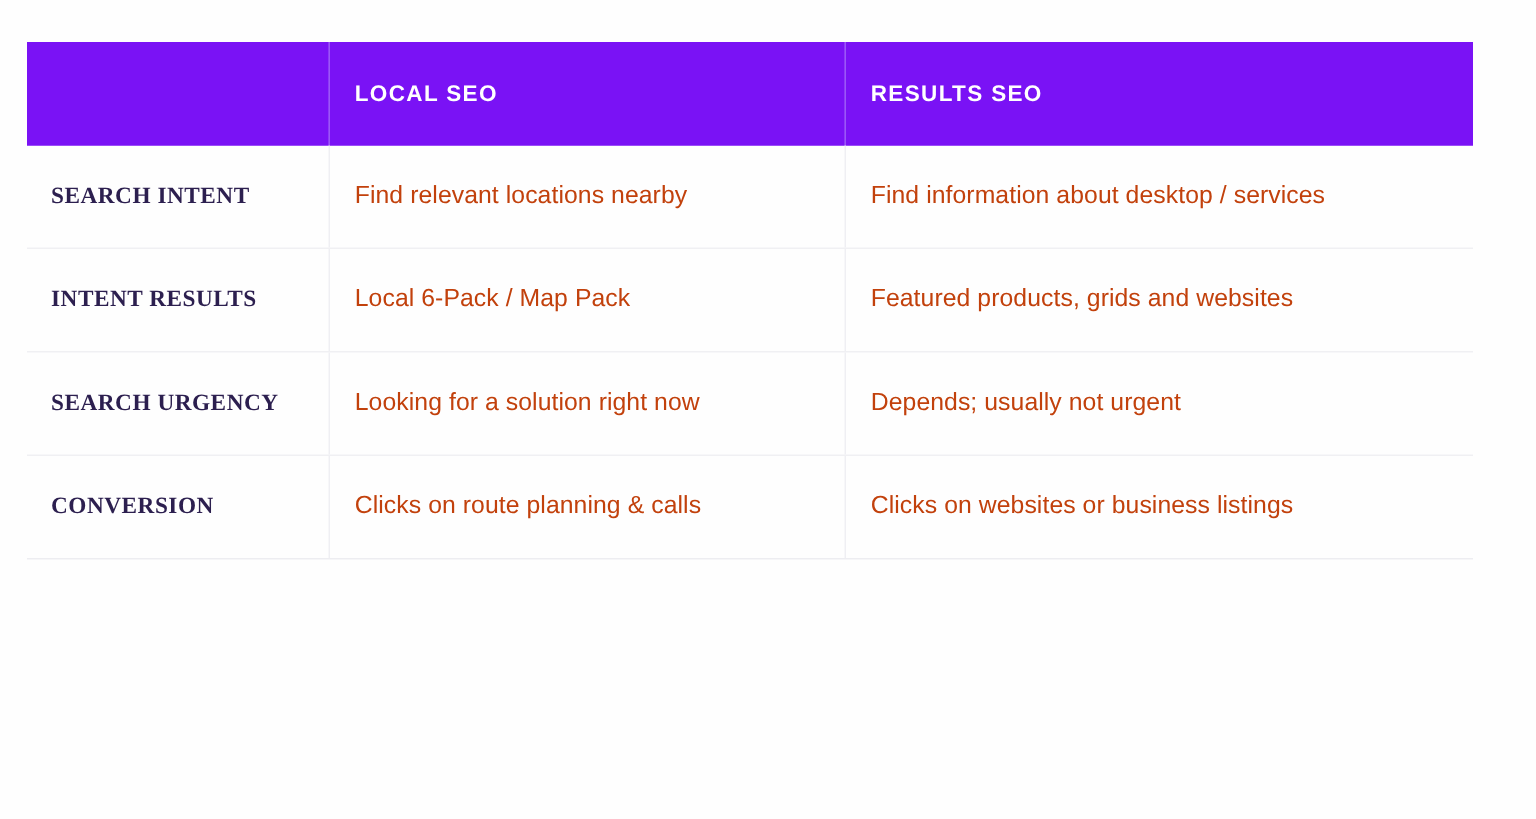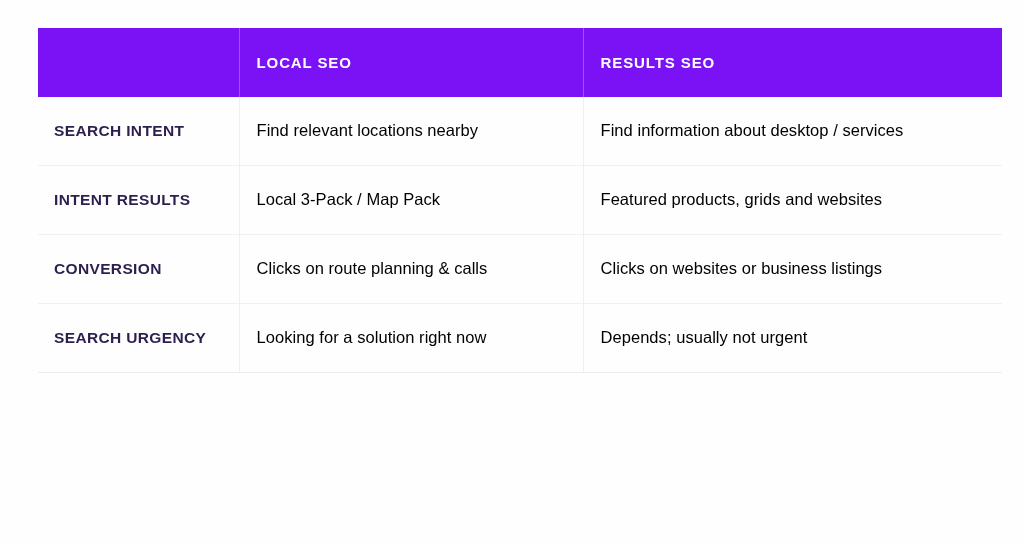--- a/index.html
+++ b/index.html
@@ -18,21 +18,21 @@
   .canvas {
     position: relative;
     width: 1024px;
     height: 546px;
     background: #fefefe;
   }
 
   
   .comparison-table {
     position: absolute;
-    left: 38px;
+    left: 18px;
     top: 28px;
     width: 964px;
     border-collapse: collapse;
     table-layout: fixed;
   }
 
   .comparison-table col.col-label   { width: 201px; }
   .comparison-table col.col-local   { width: 344px; }
   .comparison-table col.col-organic { width: 419px; }
 
@@ -73,40 +73,41 @@
     vertical-align: middle;
     border-bottom: 1px solid #f0f0f3;
     background: transparent;
   }
   tbody tr:last-child td {
     border-bottom: 1px solid #ededf1;
   }
 
   td.cell-label {
     border-bottom: 1px solid #f0f0f3;
+    font-family: Liberation Serif, serif;
   }
   td.cell-value {
     border-left: 1px solid #efeff3;
   }
 
   .row-label {
     display: block;
     padding-left: 16px;
     color: #2c1f4f;
     font-size: 15.5px;
     font-weight: bold;
     letter-spacing: 0.35px;
     line-height: 1.25;
     white-space: nowrap;
   }
 
   .row-value {
     display: block;
     padding-left: 17px;
-    color: #000000;
+    color: #c2410c;
     font-size: 16.5px;
     font-weight: normal;
     letter-spacing: 0.05px;
     line-height: 1.3;
     white-space: nowrap;
   }
 </style>
 </head>
 <body>
 
@@ -145,47 +146,47 @@
           <span class="row-value">Find information about desktop / services</span>
         </td>
       </tr>
 
 
       <tr>
         <td class="cell-label">
           <span class="row-label">INTENT RESULTS</span>
         </td>
         <td class="cell-value">
-          <span class="row-value">Local 3-Pack / Map Pack</span>
+          <span class="row-value">Local 6-Pack / Map Pack</span>
         </td>
         <td class="cell-value">
           <span class="row-value">Featured products, grids and websites</span>
         </td>
       </tr>
 
+
+      <tr>
+        <td class="cell-label">
+          <span class="row-label">SEARCH URGENCY</span>
+        </td>
+        <td class="cell-value">
+          <span class="row-value">Looking for a solution right now</span>
+        </td>
+        <td class="cell-value">
+          <span class="row-value">Depends; usually not urgent</span>
+        </td>
+      </tr>
 
       <tr>
         <td class="cell-label">
           <span class="row-label">CONVERSION</span>
         </td>
         <td class="cell-value">
           <span class="row-value">Clicks on route planning &amp; calls</span>
         </td>
         <td class="cell-value">
           <span class="row-value">Clicks on websites or business listings</span>
         </td>
       </tr>
-
-      <tr>
-        <td class="cell-label">
-          <span class="row-label">SEARCH URGENCY</span>
-        </td>
-        <td class="cell-value">
-          <span class="row-value">Looking for a solution right now</span>
-        </td>
-        <td class="cell-value">
-          <span class="row-value">Depends; usually not urgent</span>
-        </td>
-      </tr>
     </tbody>
   </table>
 
 </div>
 
 </body></html>

